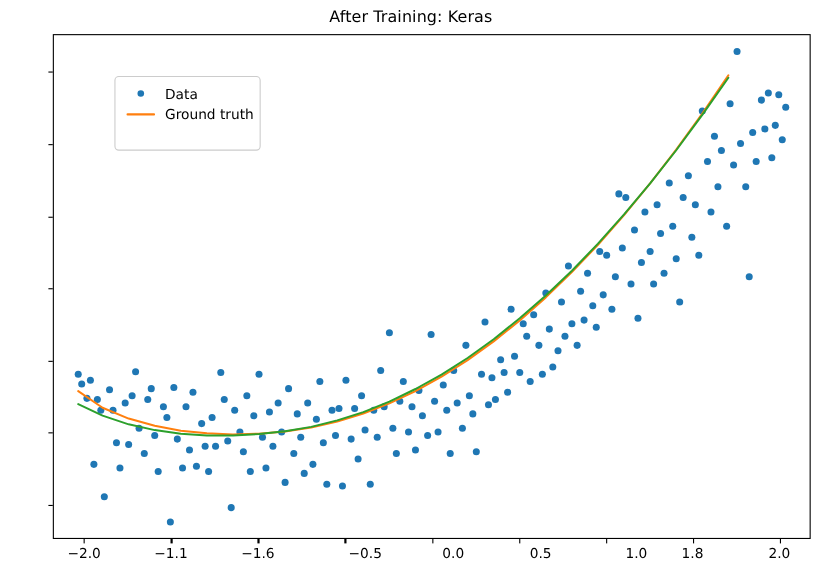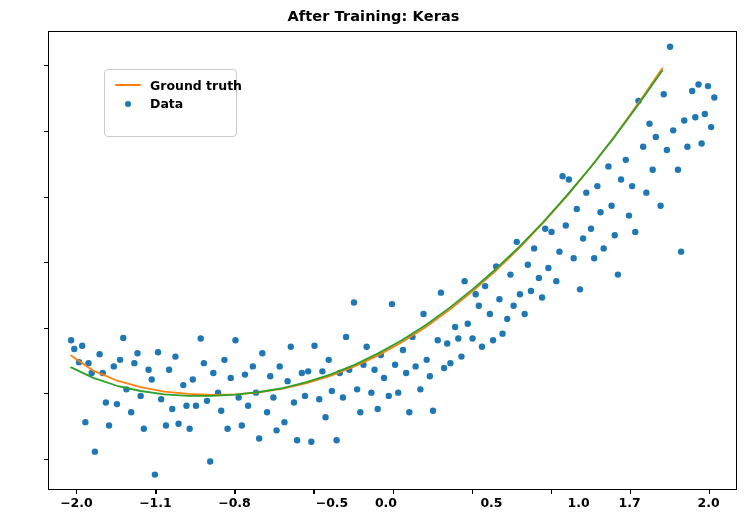--- a/index.html
+++ b/index.html
@@ -1,17 +1,17 @@
 <!DOCTYPE html>
 <html><head>
 <meta charset="utf-8">
 <style>
   html,body{margin:0;padding:0;background:#ffffff;}
   body{width:747px;height:528px;font-family:"DejaVu Sans",sans-serif;overflow:hidden;}
-  #figure{position:relative;width:747px;height:528px;background:#ffffff;font-weight:bold;}
+  #figure{position:relative;width:747px;height:528px;background:#ffffff;}
   #title{position:absolute;left:0;top:8px;width:747px;text-align:center;font-size:14.5px;color:#000;letter-spacing:.1px;}
   #axes{position:absolute;left:48px;top:31px;width:689px;height:459px;box-sizing:border-box;border:1.05px solid #000;background:#fff;overflow:hidden;}
   #plotsvg{position:absolute;left:0;top:0;width:689px;height:459px;display:block;}
   .tick-label{position:absolute;font-size:12.5px;color:#000;white-space:nowrap;}
   .xtick-label{top:495px;transform:translateX(-50%);text-align:right;}
   .tickmark{position:absolute;background:#000;}
   .ytickmark{left:44px;width:4px;height:1.05px;}
   .xtickmark{top:490px;width:1.05px;height:4px;}
   #legend{position:absolute;left:55px;top:37px;width:133px;height:68px;box-sizing:border-box;background:rgba(255,255,255,.92);
           border:1px solid #cccccc;border-radius:4px;padding:6px 8px 6px 7px;}
@@ -220,53 +220,53 @@
         </g>
       <g id="line-layer">
           <path d="M22.12 323.60 L44.25 338.68 L67.95 348.51 L91.66 355.07 L115.36 359.66 L139.06 361.95 L162.77 362.94 L186.47 362.28 L210.18 360.32 L233.88 356.71 L257.58 351.14 L281.29 343.92 L304.99 334.74 L328.70 323.60 L352.40 310.48 L376.11 295.40 L399.81 278.35 L423.51 259.34 L447.22 238.35 L470.92 215.40 L494.63 190.49 L518.33 163.60 L542.03 134.75 L565.74 103.93 L589.44 71.15 L613.15 36.39" fill="none" stroke="#ff7f0e" stroke-width="1.8" stroke-linecap="round" stroke-linejoin="round"></path>
           <path d="M22.12 335.40 L44.25 345.89 L67.95 353.76 L91.66 359.00 L115.36 362.28 L139.06 363.92 L162.77 363.92 L186.47 362.61 L210.18 359.99 L233.88 356.05 L257.58 350.15 L281.29 342.61 L304.99 333.10 L328.70 321.63 L352.40 308.51 L376.11 293.43 L399.81 276.38 L423.51 257.37 L447.22 236.71 L470.92 214.09 L494.63 189.50 L518.33 162.95 L542.03 134.75 L565.74 104.59 L589.44 72.46 L613.15 38.69" fill="none" stroke="#2ca02c" stroke-width="1.8" stroke-linecap="round" stroke-linejoin="round"></path>
         </g>
     </svg>
 
     <div id="legend">
       <div class="legend-row">
         <span class="legend-key">
+          <span class="legend-dot" style="background:#1f77b4"></span>
+        </span>
+        <span class="legend-text">Data</span>
+      </div>
+      <div class="legend-row">
+        <span class="legend-key">
           <span class="legend-line" style="background:#ff7f0e"></span>
         </span>
         <span class="legend-text">Ground truth</span>
-      </div>
-      <div class="legend-row">
-        <span class="legend-key">
-          <span class="legend-dot" style="background:#1f77b4"></span>
-        </span>
-        <span class="legend-text">Data</span>
       </div>
     </div>
   </div>
 
   <div id="ticks-layer">
       <div class="tickmark ytickmark" style="top: 65.43px;"></div>
       <div class="tickmark ytickmark" style="top: 131px;"></div>
       <div class="tickmark ytickmark" style="top: 196.57px;"></div>
       <div class="tickmark ytickmark" style="top: 262.14px;"></div>
       <div class="tickmark ytickmark" style="top: 327.71px;"></div>
       <div class="tickmark ytickmark" style="top: 393.28px;"></div>
       <div class="tickmark ytickmark" style="top: 458.85px;"></div>
       <div class="tickmark xtickmark" style="left: 76.44px;"></div>
       <div class="tick-label xtick-label" style="left: 76.44px;">−2.0</div>
       <div class="tickmark xtickmark" style="left: 155.46px;"></div>
       <div class="tick-label xtick-label" style="left: 155.46px;">−1.1</div>
       <div class="tickmark xtickmark" style="left: 234.47px;"></div>
-      <div class="tick-label xtick-label" style="left: 234.47px;">−0.8</div>
+      <div class="tick-label xtick-label" style="left: 234.47px;">−1.6</div>
       <div class="tickmark xtickmark" style="left: 313.49px;"></div>
       <div class="tick-label xtick-label" style="left: 332px;">−0.5</div>
       <div class="tickmark xtickmark" style="left: 392.5px;"></div>
-      <div class="tick-label xtick-label" style="left: 386px;">0.0</div>
+      <div class="tick-label xtick-label" style="left: 412px;">0.0</div>
       <div class="tickmark xtickmark" style="left: 471.51px;"></div>
       <div class="tick-label xtick-label" style="left: 471.51px; margin-left: 20px;">0.5</div>
       <div class="tickmark xtickmark" style="left: 550.53px;"></div>
       <div class="tick-label xtick-label" style="left: 550.53px; margin-left: 28px;">1.0</div>
       <div class="tickmark xtickmark" style="left: 629.54px;"></div>
-      <div class="tick-label xtick-label" style="left: 629.54px;">1.7</div>
+      <div class="tick-label xtick-label" style="left: 629.54px;">1.8</div>
       <div class="tickmark xtickmark" style="left: 708.56px;"></div>
       <div class="tick-label xtick-label" style="left: 708.56px;">2.0</div>
     </div>
 </div>
 
 </body></html>

